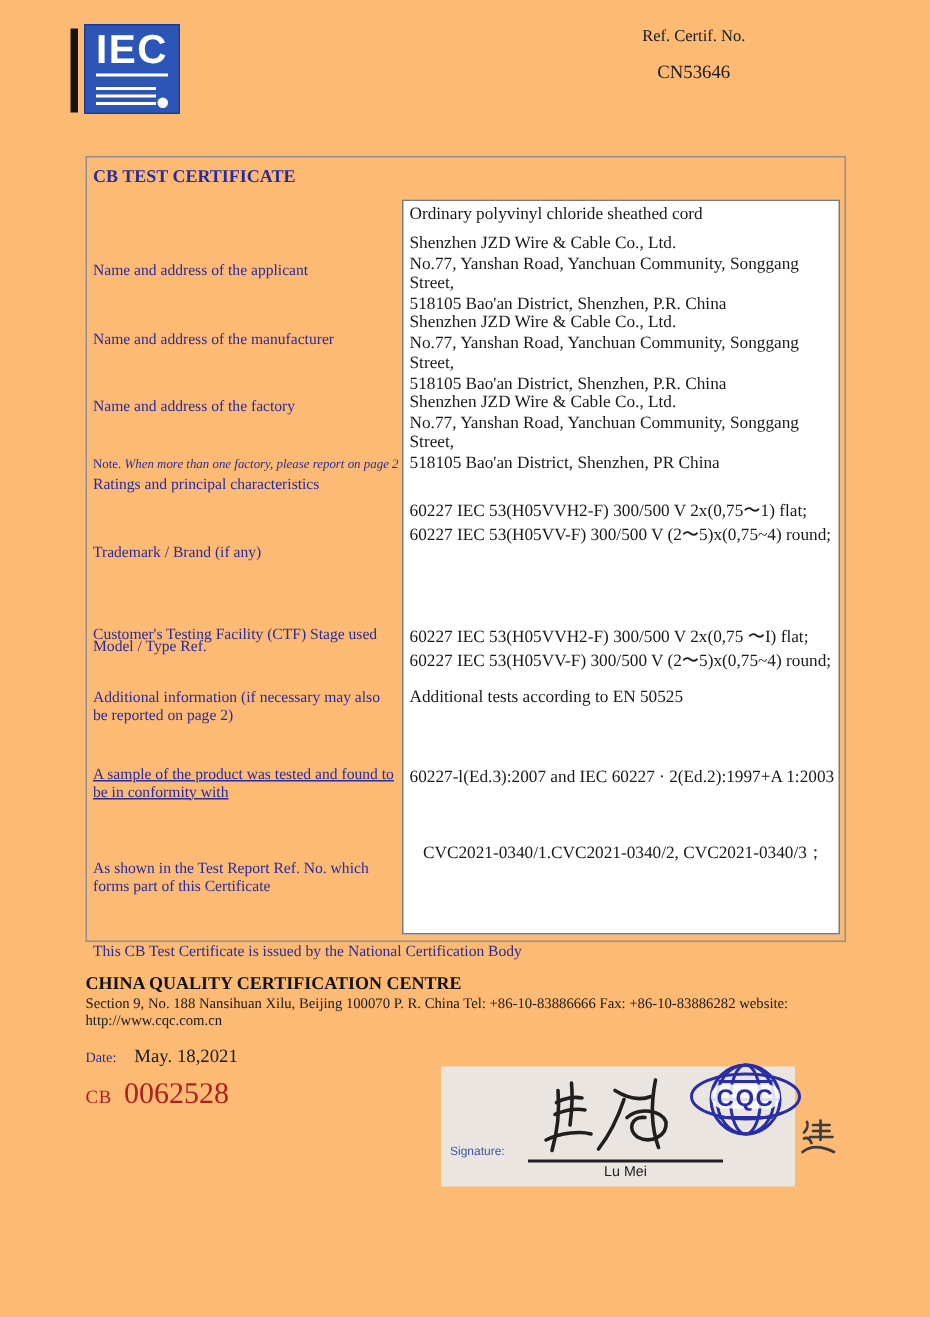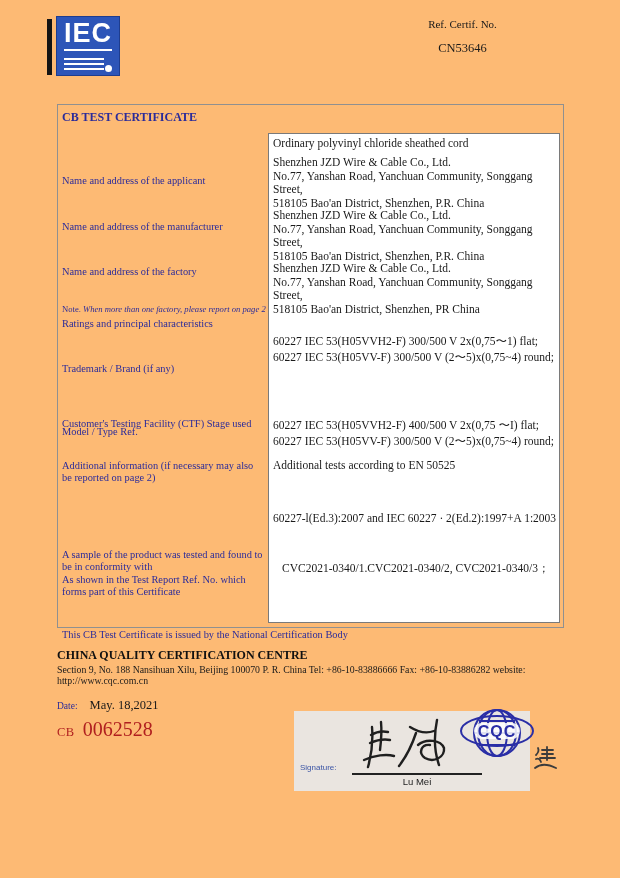--- a/index.html
+++ b/index.html
@@ -95,21 +95,21 @@
     <div class="lbl" style="top:161px;">Name and address of the factory</div>
     <div class="note-line" style="top:176px;margin-top:23px;">
       <span>Note.</span>
       <span class="it">When more than one factory, please report on page 2</span>
     </div>
     <div class="lbl" style="top:213px;">Ratings and principal characteristics</div>
     <div class="lbl" style="top:258px;">Trademark / Brand (if any)</div>
     <div class="lbl" style="top:313px;">Customer's Testing Facility (CTF) Stage used</div>
     <div class="lbl" style="top:321px;">Model / Type Ref.</div>
     <div class="lbl" style="top:355px;">Additional information (if necessary may also be reported on page 2)</div>
-    <div class="lbl" style="top:444px;">A sample of the product was tested and found to be in conformity with</div>
+    <div class="lbl" style="top:406px;text-decoration:underline;">A sample of the product was tested and found to be in conformity with</div>
     <div class="lbl" style="top:469px;">As shown in the Test Report Ref. No. which forms part of this Certificate</div>
 
     <div class="inner-box">
       <div class="val" style="top:3px;">Ordinary polyvinyl chloride sheathed cord</div>
 
       <div class="val addr" style="top:22px;">
         <div>Shenzhen JZD Wire &amp; Cable Co., Ltd.</div>
         <div>No.77, Yanshan Road, Yanchuan Community, Songgang Street,</div>
         <div>518105 Bao'an District, Shenzhen, P.R. China</div>
       </div>
@@ -125,21 +125,21 @@
         <div>No.77, Yanshan Road, Yanchuan Community, Songgang Street,</div>
         <div>518105 Bao'an District, Shenzhen, PR China</div>
       </div>
 
       <div class="val two-line" style="top:183px;margin-top:16px;">
         <div>60227 IEC 53(H05VVH2-F) 300/500 V 2x(0,75〜1) flat;</div>
         <div>60227 IEC 53(H05VV-F) 300/500 V (2〜5)x(0,75~4) round;</div>
       </div>
 
       <div class="val two-line" style="top:283px;">
-        <div>60227 IEC 53(H05VVH2-F) 400/500 V 2x(0,75 〜I) flat;</div>
+        <div>60227 IEC 53(H05VVH2-F) 300/500 V 2x(0,75 〜I) flat;</div>
         <div>60227 IEC 53(H05VV-F) 300/500 V (2〜5)x(0,75~4) round;</div>
       </div>
 
       <div class="val" style="top:325px;">Additional tests according to EN 50525</div>
 
       <div class="val conf" style="top:377px;">
         <div>60227-l(Ed.3):2007 and IEC 60227 · 2(Ed.2):1997+A 1:2003</div>
       </div>
 
       <div class="val" style="top:427px; left:13px;">CVC2021-0340/1.CVC2021-0340/2, CVC2021-0340/3；</div>

